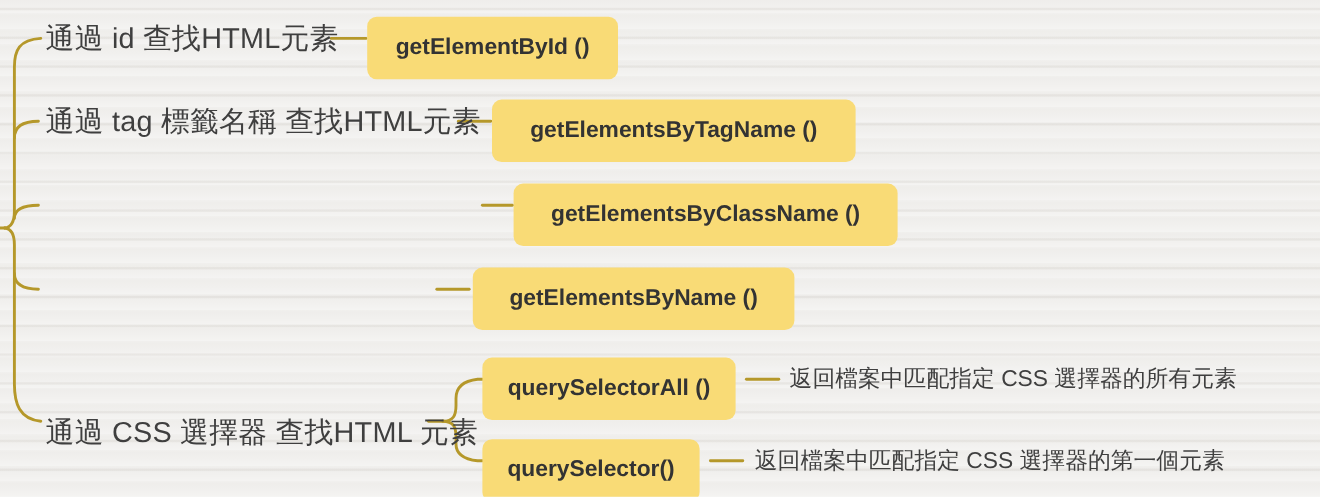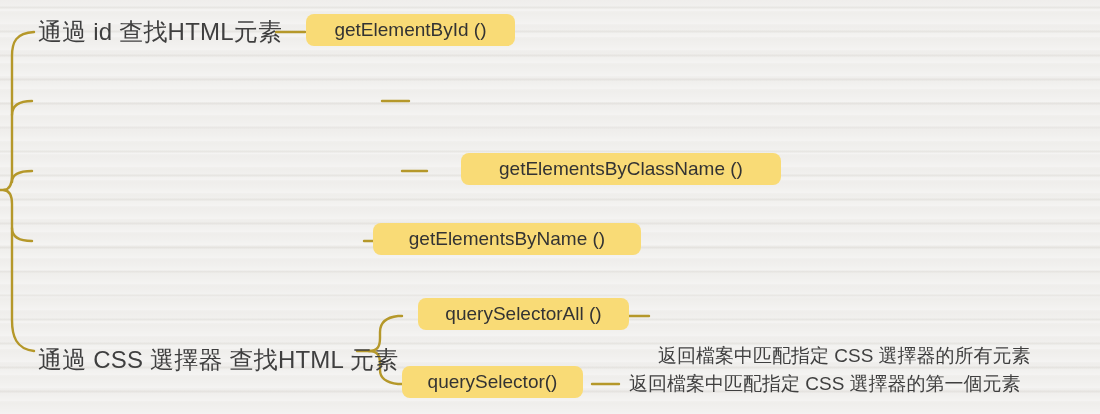--- a/index.html
+++ b/index.html
@@ -36,26 +36,26 @@
   .topic-label {
     position: absolute;
     transform: translateY(-50%);
     font-size: 24px;
     letter-spacing: 0.2px;
     color: var(--label-text, #3f3f3f);
     white-space: nowrap;
   }
   .method-node {
     position: absolute;
-    height: 32px;
+    height: 52px;
     border-radius: 8px;
     background: var(--node-fill, #f9db76);
     color: var(--node-text, #333333);
     font-size: 19px;
-    font-weight: normal;
+    font-weight: bold;
     display: flex;
     align-items: center;
     justify-content: center;
     white-space: nowrap;
     box-sizing: border-box;
     padding: 0 28px;
   }
   .desc-label {
     position: absolute;
     transform: translateY(-50%);
@@ -65,29 +65,29 @@
   }
 
   
   .l1 { left: 38px; top: 32px; }
   .b1 { left: 306px; top: 14px; width: 209px; }
   
   .l2 { left: 38px; top: 101px; }
   .b2 { left: 410px; top: 83px; width: 303px; }
   
   .l3 { left: 38px; top: 171px; }
-  .b3 { left: 428px; top: 153px; width: 320px; margin-left: 33px; }
+  .b3 { left: 428px; top: 153px; width: 320px; }
   
   .l4 { left: 38px; top: 241px; }
-  .b4 { left: 373px; top: 223px; width: 268px; }
+  .b4 { left: 394px; top: 223px; width: 268px; }
   
   .l5 { left: 38px; top: 360px; }
-  .ba { left: 402px; top: 298px; width: 211px; margin-left: 16px; }
+  .ba { left: 402px; top: 298px; width: 211px; }
   .bb { left: 402px; top: 366px; width: 181px; }
-  .da { left: 658px; top: 316px; margin-top: 40px; }
+  .da { left: 658px; top: 316px; }
   .db { left: 629px; top: 384px; }
 </style>
 </head>
 <body>
 
 <div class="canvas">
 
   <svg class="wires" viewBox="0 0 1100 414" aria-hidden="true">
 
     <path d="M 0 190 L 4 190"></path>
@@ -109,20 +109,22 @@
     <path d="M 369 351 C 378 351 380 346 380 338 L 380 332 Q 380 318 398 316 L 402 316"></path>
     <path d="M 369 351 C 378 351 380 356 380 364 L 380 370 Q 380 382 398 384 L 402 384"></path>
 
     <path d="M 622 316 L 649 316"></path>
     <path d="M 592 384 L 619 384"></path>
   </svg>
 
   <div class="topic-label l1">通過 id 查找HTML元素</div>
   <div class="method-node b1">getElementById ()</div>
 
+  <div class="topic-label l2">通過 tag 標籤名稱 查找HTML元素</div>
+  <div class="method-node b2">getElementsByTagName ()</div>
 
   <div class="method-node b3">getElementsByClassName ()</div>
 
   <div class="method-node b4">getElementsByName ()</div>
 
   <div class="topic-label l5">通過 CSS 選擇器 查找HTML 元素</div>
   <div class="method-node ba">querySelectorAll ()</div>
   <div class="desc-label da">返回檔案中匹配指定 CSS 選擇器的所有元素</div>
   <div class="method-node bb">querySelector()</div>
   <div class="desc-label db">返回檔案中匹配指定 CSS 選擇器的第一個元素</div>

